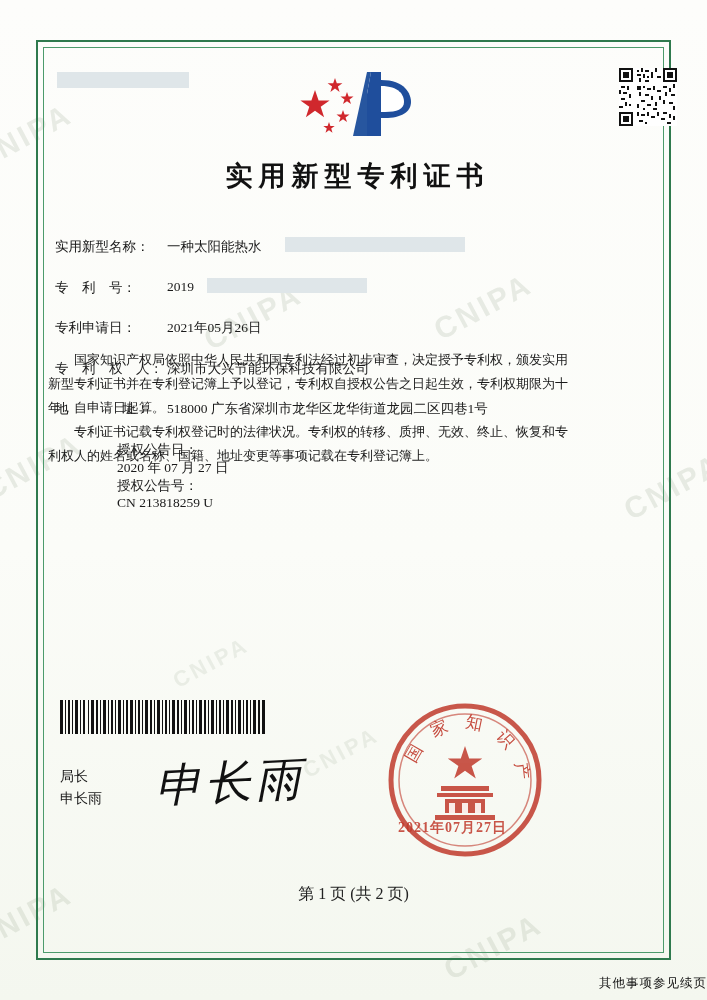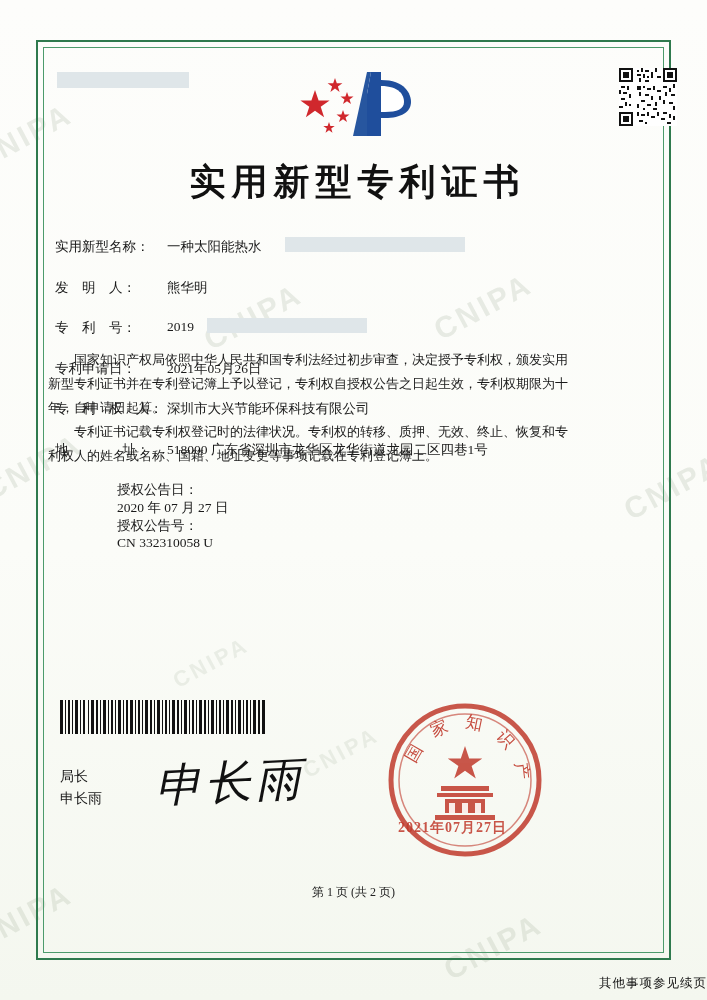--- a/index.html
+++ b/index.html
@@ -98,21 +98,21 @@
     display: flex;
     justify-content: center;
     align-items: flex-end;
   }
 
   .title {
     position: absolute;
     top: 158px;
     left: 8px; right: 0;
     text-align: center;
-    font-size: 36px;
+    font-size: 27px;
     letter-spacing: 6px;
     font-weight: bold;
     color: #111111;
     font-family: "DejaVu Serif", serif;
   }
 
   
   .fields {
     position: absolute;
     left: 55px;
@@ -214,21 +214,21 @@
     letter-spacing: 1px;
     opacity: 0.85;
     font-weight: bold;
   }
 
   .page-no {
     position: absolute;
     left: 0; right: 0;
     top: 884px;
     text-align: center;
-    font-size: 12px;
+    font-size: 16px;
     color: #222;
   }
 
   .footer-note {
     position: absolute;
     left: 0; right: 0;
     top: 975px;
     text-align: right;
     font-size: 12.5px;
     color: #111;
@@ -354,24 +354,20 @@
   <div class="title">实用新型专利证书</div>
 
   <div class="fields">
 
     <div class="frow">
       <div class="flabel">实用新型名称：</div>
       <div class="fvalue">一种太阳能热水</div>
       <div class="mask" style="left:230px; width:180px;"></div>
     </div>
 
-    <div class="frow">
-      <div class="flabel">发　明　人：</div>
-      <div class="fvalue">熊华明</div>
-    </div>
 
     <div class="frow">
       <div class="flabel">专　利　号：</div>
       <div class="fvalue">2019</div>
       <div class="mask" style="left:152px; width:160px;"></div>
     </div>
 
     <div class="frow">
       <div class="flabel">专利申请日：</div>
       <div class="fvalue">2021年05月26日</div>
@@ -384,21 +380,21 @@
 
     <div class="frow">
       <div class="flabel">地　　　　址：</div>
       <div class="fvalue">518000  广东省深圳市龙华区龙华街道龙园二区四巷1号</div>
     </div>
 
     <div class="frow two-col">
       <div class="flabel">授权公告日：</div>
       <div>2020 年 07 月 27 日</div>
       <div class="col2-label">授权公告号：</div>
-      <div style="margin-left:6px;">CN 332310058 U</div>
+      <div style="margin-left:6px;">CN 213818259 U</div>
     </div>
 
   </div>
 
   <div class="para p1">
     <span class="indent">国家知识产权局依照中华人民共和国专利法经过初步审查，决定授予专利权，颁发实用新型专利证书并在专利登记簿上予以登记，专利权自授权公告之日起生效，专利权期限为十年，自申请日起算。</span>
   </div>
   <div class="para p2">
     <span class="indent">专利证书记载专利权登记时的法律状况。专利权的转移、质押、无效、终止、恢复和专利权人的姓名或名称、国籍、地址变更等事项记载在专利登记簿上。</span>
   </div>

